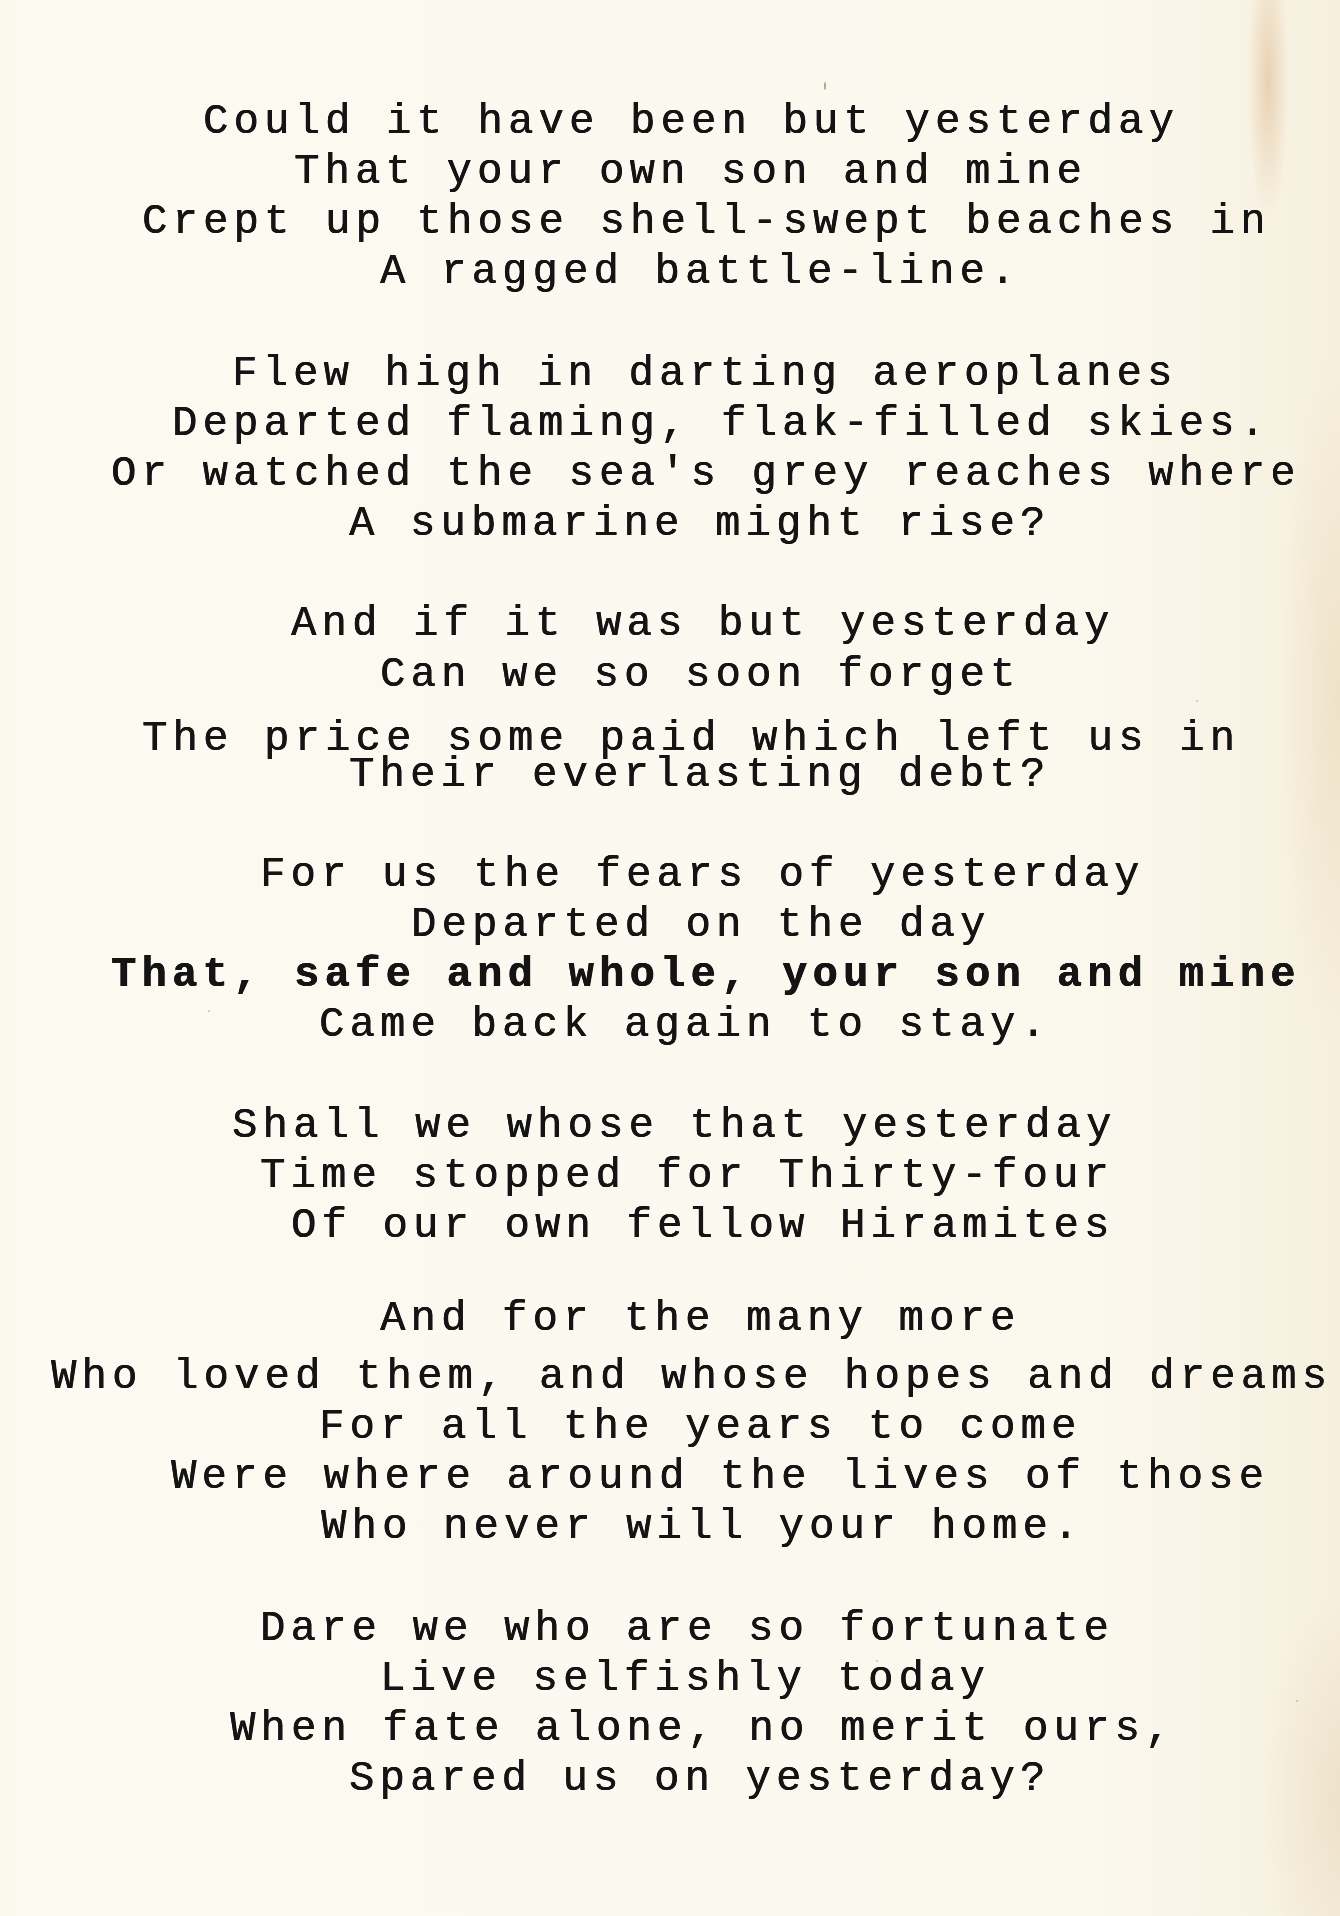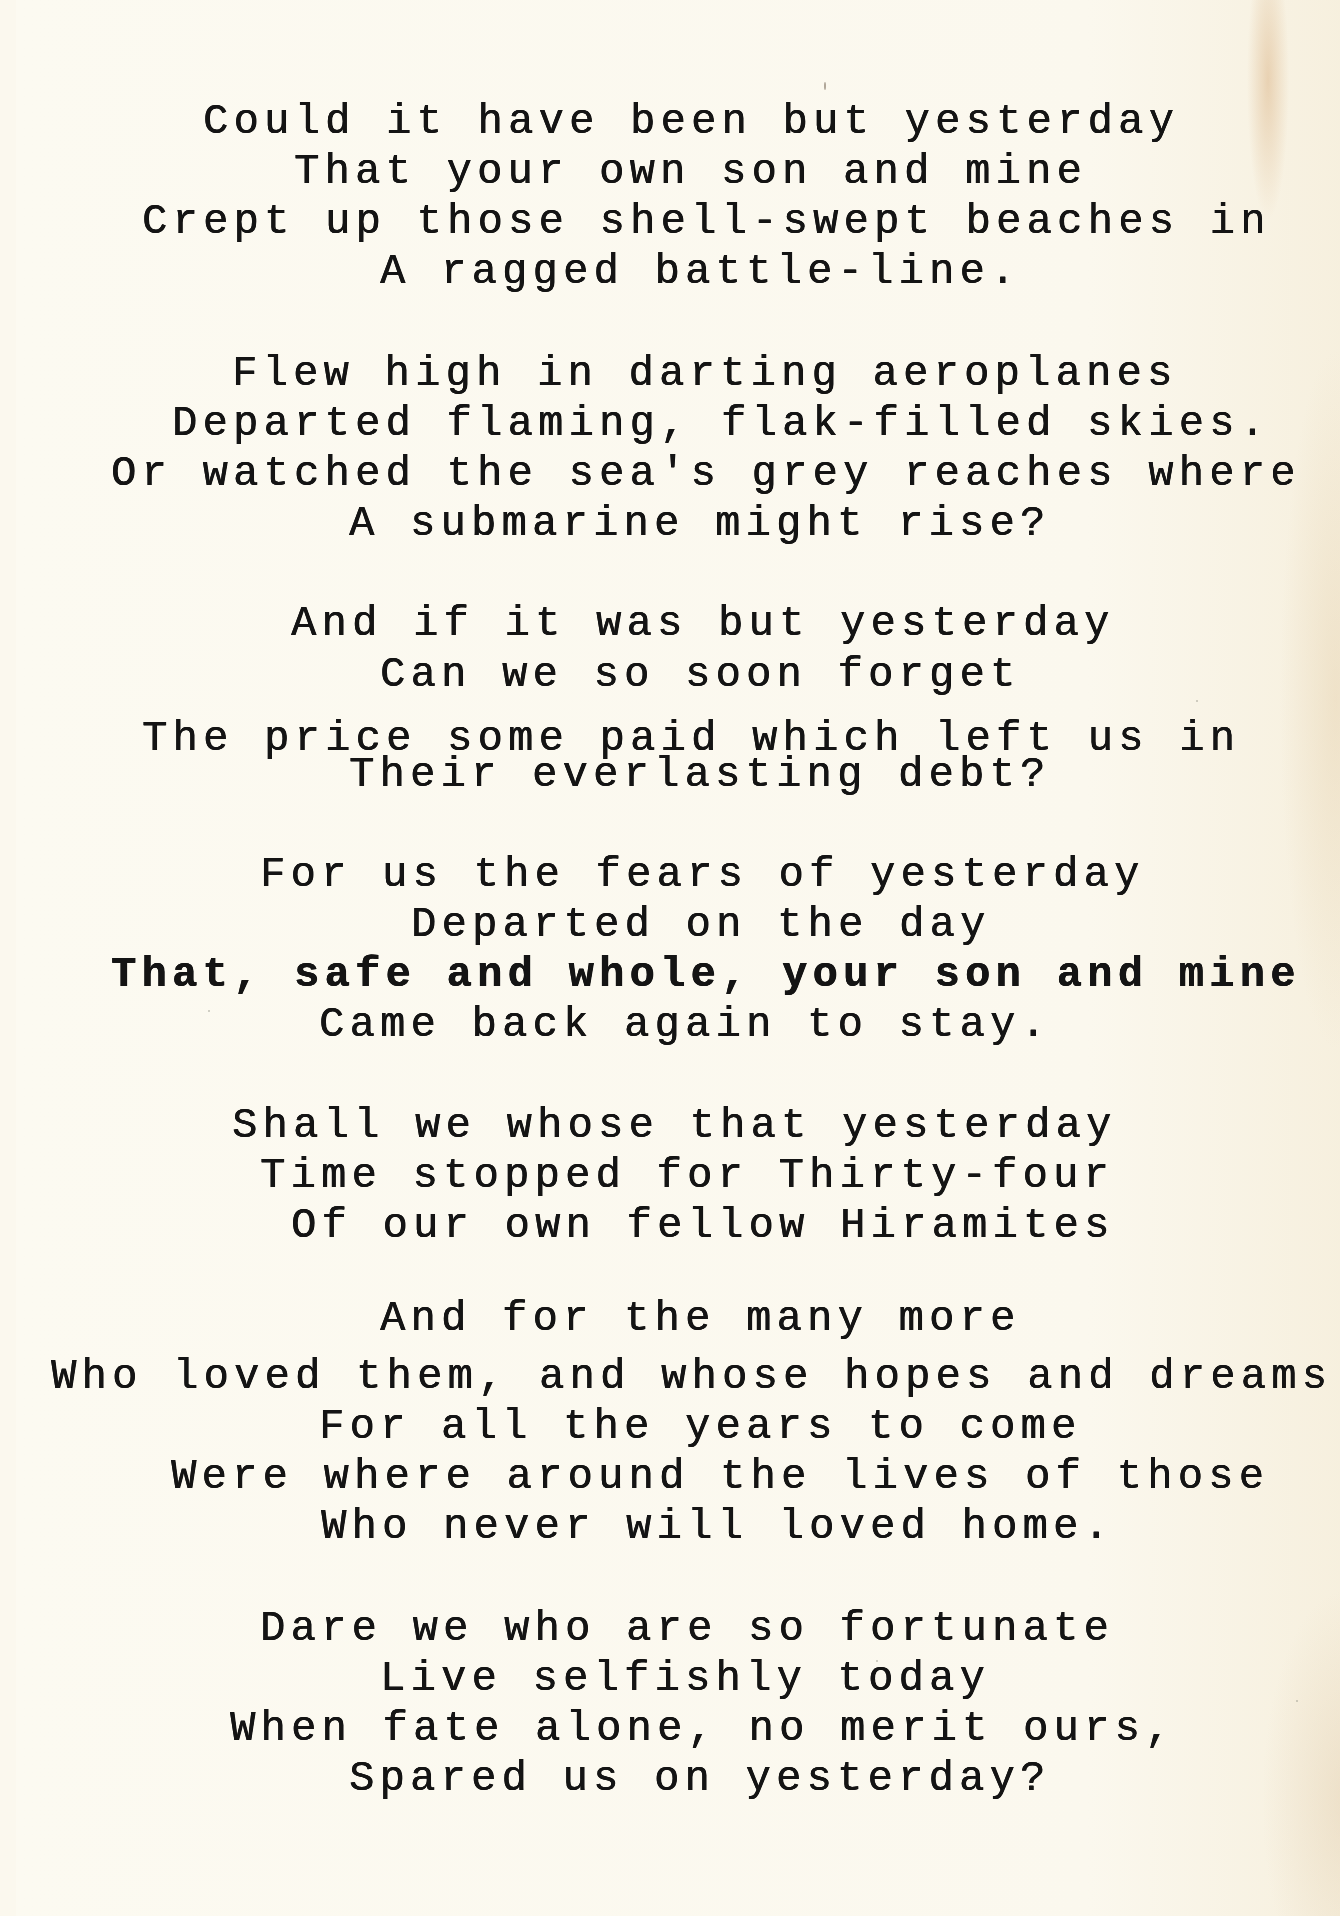--- a/index.html
+++ b/index.html
@@ -51,21 +51,21 @@
       <div class="line" style="left: 395px; top: 904px;">Departed on the day</div>
       <div class="line" style="left: 95px; top: 954px; font-weight: bold;">That, safe and whole, your son and mine</div>
       <div class="line" style="left: 303px; top: 1004px;">Came back again to stay.</div>
       <div class="line" style="left: 216px; top: 1105px;">Shall we whose that yesterday</div>
       <div class="line" style="left: 244px; top: 1155px;">Time stopped for Thirty-four</div>
       <div class="line" style="left: 275px; top: 1205px;">Of our own fellow Hiramites</div>
       <div class="line" style="left: 364px; top: 1255px; margin-top: 43px;">And for the many more</div>
       <div class="line" style="left: 35px; top: 1356px;">Who loved them, and whose hopes and dreams</div>
       <div class="line" style="left: 303px; top: 1406px;">For all the years to come</div>
       <div class="line" style="left: 155px; top: 1456px;">Were where around the lives of those</div>
-      <div class="line" style="left: 305px; top: 1506px;">Who never will loved home.</div>
+      <div class="line" style="left: 305px; top: 1506px;">Who never will your home.</div>
       <div class="line" style="left: 244px; top: 1608px;">Dare we who are so fortunate</div>
       <div class="line" style="left: 364px; top: 1658px;">Live selfishly today</div>
       <div class="line" style="left: 214px; top: 1708px;">When fate alone, no merit ours,</div>
       <div class="line" style="left: 333px; top: 1758px;">Spared us on yesterday?</div>
     </div>
   <div class="speck" style="left:808px;top:82px;width:2px;height:8px;background:#7a6a5a;"></div>
   <div class="speck" style="left:192px;top:1010px;"></div>
   <div class="speck" style="left:860px;top:1660px;"></div>
   <div class="speck" style="left:1280px;top:1700px;"></div>
   <div class="speck" style="left:1180px;top:700px;"></div>

